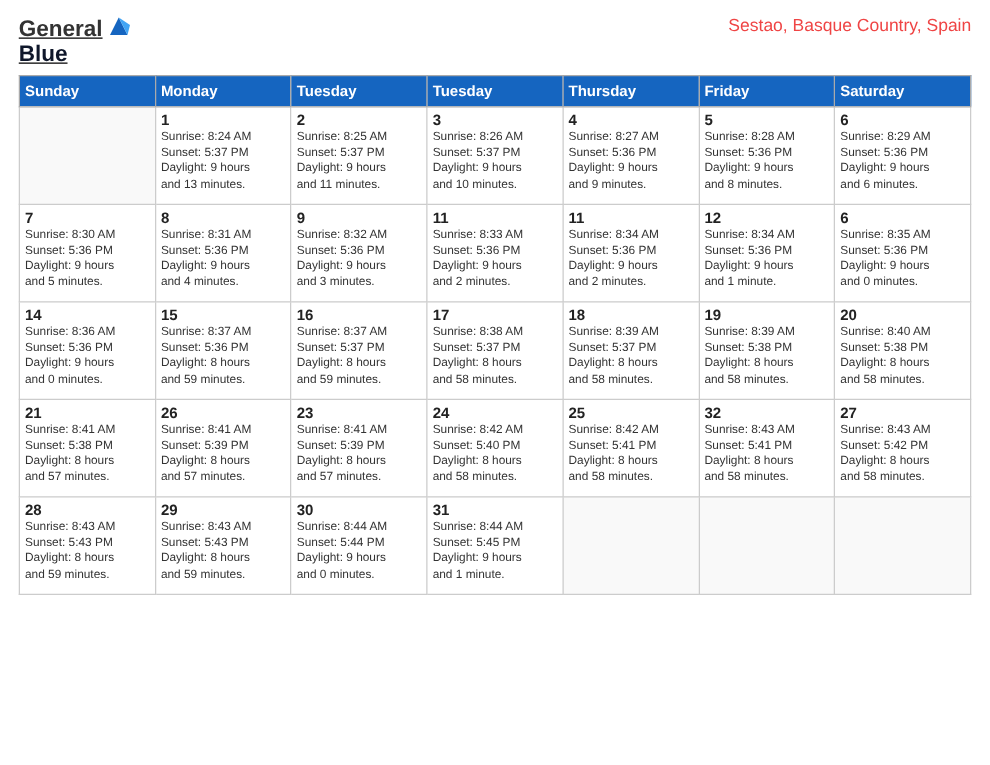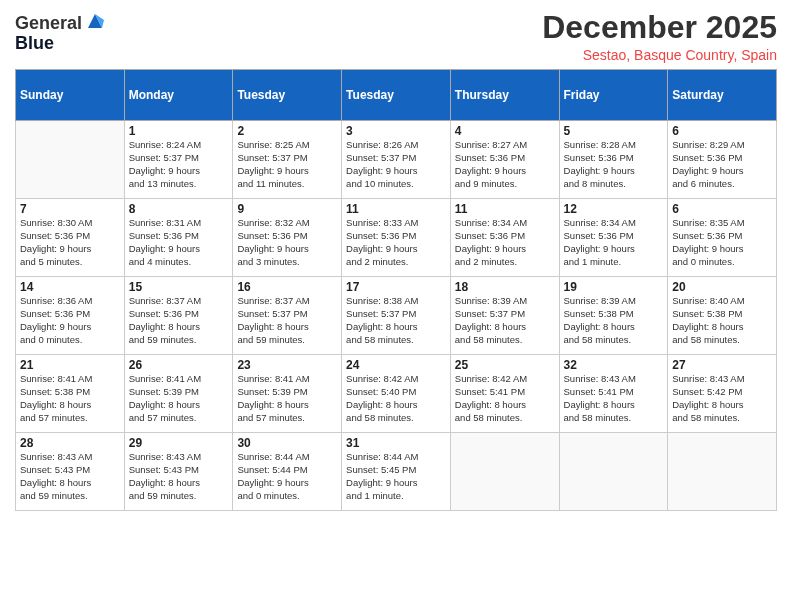--- a/index.html
+++ b/index.html
@@ -17,20 +17,21 @@
     .header-row {
       display: flex;
       justify-content: space-between;
       align-items: flex-start;
       margin-bottom: 4px;
     }
     .logo {
       display: flex;
       align-items: center;
       margin-top: 4px;
+      text-decoration: underline;
     }
     .logo-text {
       font-size: 18px;
       font-weight: bold;
       line-height: 1.1;
     }
     .logo-general { color: #333; }
     .logo-blue { color: #0f172a; }
     .logo-icon {
       width: 22px;
@@ -54,21 +55,21 @@
     }
     .calendar {
       width: 100%;
       border-collapse: collapse;
       margin-top: 6px;
       font-size: 10.5px;
     }
     .calendar thead tr th {
       background-color: #1565c0;
       color: #fff;
-      padding: 18px 4px;
+      padding: 5px 4px;
       text-align: left;
       font-size: 12px;
       font-weight: bold;
       border: 1px solid #aaa;
     }
     .calendar tbody tr td {
       vertical-align: top;
       border: 1px solid #ccc;
       padding: 3px 4px;
       width: calc(100% / 7);
@@ -106,21 +107,20 @@
           <span class="logo-text logo-general">General</span>
           <svg class="logo-icon" viewBox="0 0 22 22">
             <polygon points="4,18 11,4 18,18" fill="#1565c0"></polygon>
             <polygon points="11,4 20,10 18,18" fill="#42a5f5"></polygon>
           </svg>
         </div>
         <span class="logo-text logo-blue">Blue</span>
       </div>
     </div>
     <div class="title-block">
-      <div class="month-title">December 2025</div>
       <div class="location">Sestao, Basque Country, Spain</div>
     </div>
   </div>
 
   <table class="calendar">
     <thead>
       <tr>
         <th>Sunday</th>
         <th>Monday</th>
         <th>Tuesday</th>

